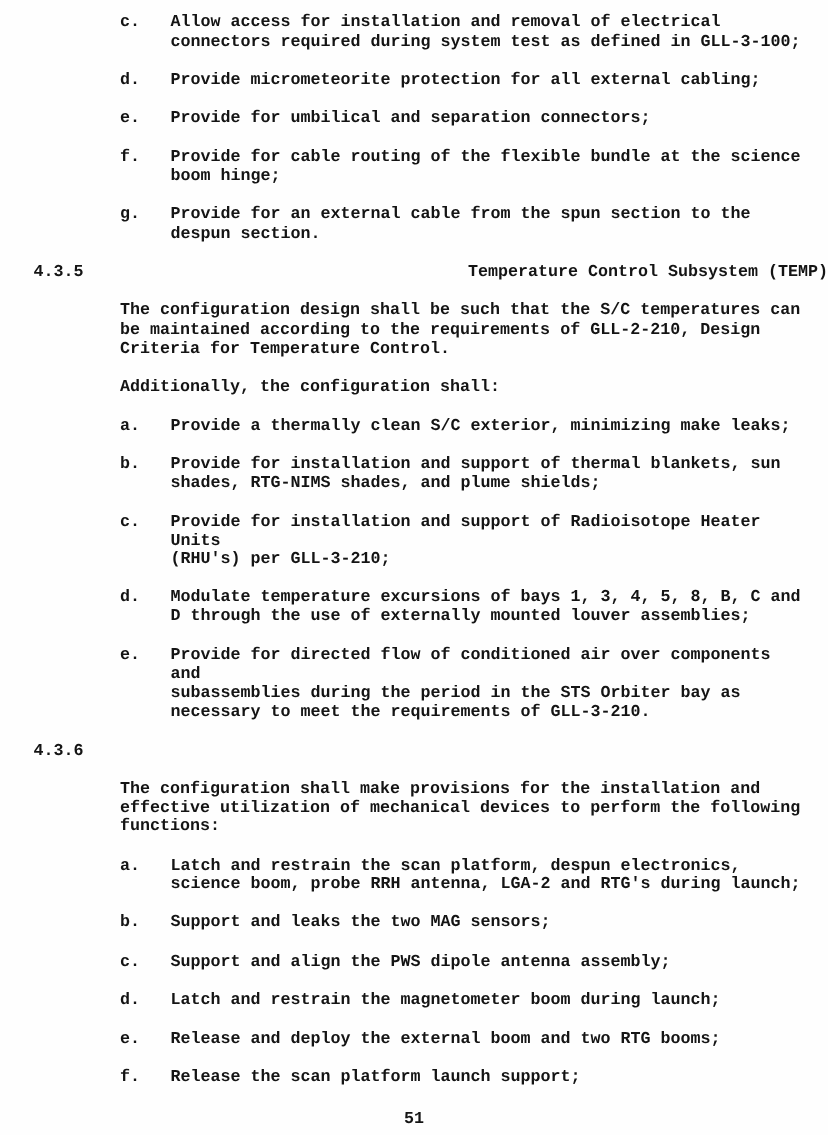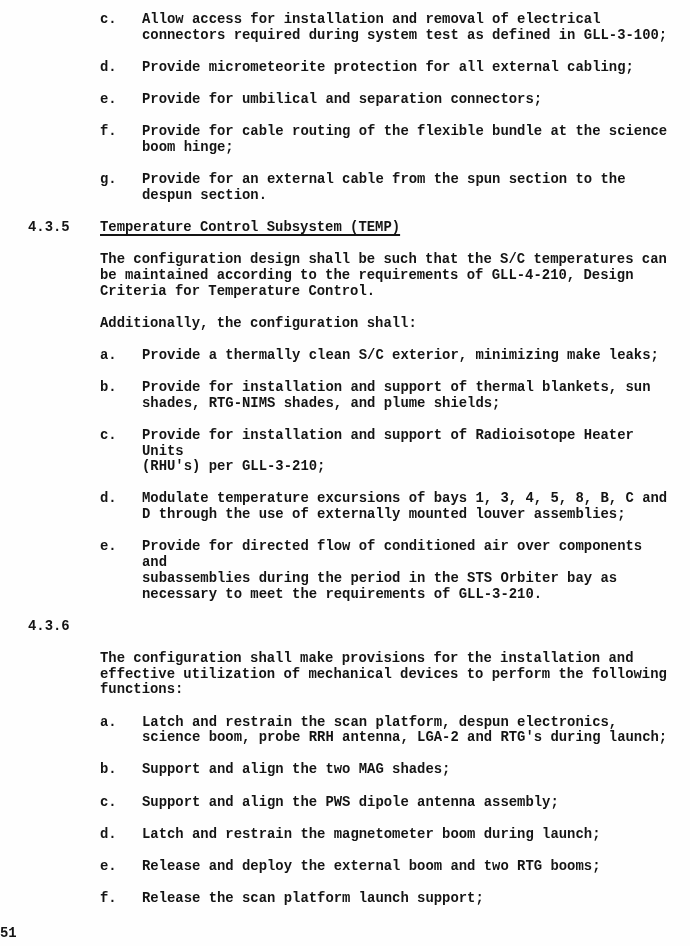--- a/index.html
+++ b/index.html
@@ -30,38 +30,38 @@
     width: 42px;
   }
   .item-text {
     white-space: pre-line;
     flex: 1 1 auto;
     padding-right: 22px;
   }
   .section-heading {
     display: flex;
     margin: 0 0 16.3px 28px;
+    justify-content: space-between;
   }
   .section-number {
     flex: 0 0 72px;
     width: 72px;
   }
   .section-title {
-    text-decoration: underline;
     text-decoration-thickness: 1.8px;
     text-underline-offset: 3px;
   }
   .paragraph {
     margin: 0 0 16.3px 100px;
     white-space: pre-line;
     padding-right: 8px;
   }
   .page-number {
     margin-top: 19px;
-    text-align: left;
+    text-align: center;
   }
 </style>
 </head>
 <body>
 
 <div class="page">
 
   <div class="list-item">
     <span class="item-letter">c.</span>
     <span class="item-text">Allow access for installation and removal of electrical
@@ -84,21 +84,21 @@
     <span class="item-letter">g.</span>
     <span class="item-text">Provide for an external cable from the spun section to the
 despun section.</span>
   </div>
 
   <div class="section-heading">
     <span class="section-number">4.3.5</span>
     <span class="section-title">Temperature Control Subsystem (TEMP)</span>
   </div>
   <p class="paragraph">The configuration design shall be such that the S/C temperatures can
-be maintained according to the requirements of GLL-4-210, Design
+be maintained according to the requirements of GLL-2-210, Design
 Criteria for Temperature Control.</p>
   <p class="paragraph">Additionally, the configuration shall:</p>
 
   <div class="list-item">
     <span class="item-letter">a.</span>
     <span class="item-text">Provide a thermally clean S/C exterior, minimizing make leaks;</span>
   </div>
   <div class="list-item">
     <span class="item-letter">b.</span>
     <span class="item-text">Provide for installation and support of thermal blankets, sun
@@ -128,21 +128,21 @@
 effective utilization of mechanical devices to perform the following
 functions:</p>
 
   <div class="list-item">
     <span class="item-letter">a.</span>
     <span class="item-text">Latch and restrain the scan platform, despun electronics,
 science boom, probe RRH antenna, LGA-2 and RTG's during launch;</span>
   </div>
   <div class="list-item">
     <span class="item-letter">b.</span>
-    <span class="item-text">Support and align the two MAG shades;</span>
+    <span class="item-text">Support and leaks the two MAG sensors;</span>
   </div>
   <div class="list-item">
     <span class="item-letter">c.</span>
     <span class="item-text">Support and align the PWS dipole antenna assembly;</span>
   </div>
   <div class="list-item">
     <span class="item-letter">d.</span>
     <span class="item-text">Latch and restrain the magnetometer boom during launch;</span>
   </div>
   <div class="list-item">

